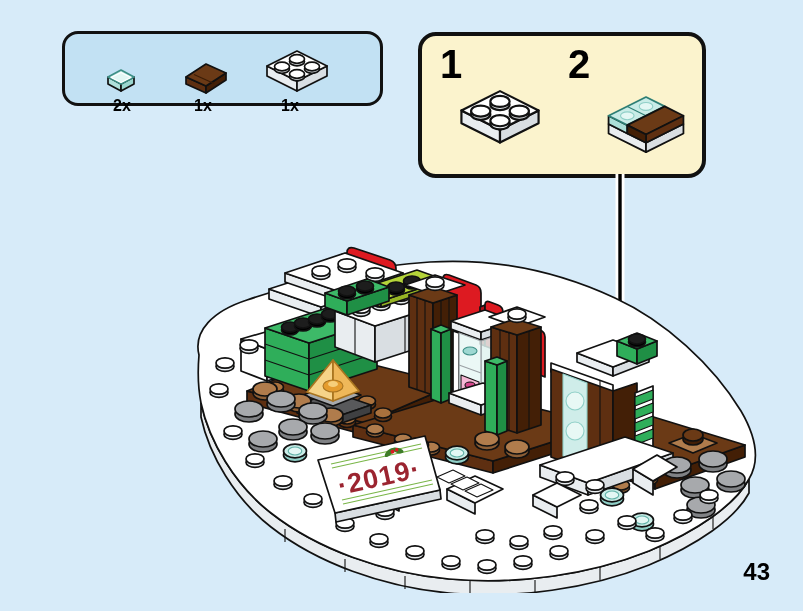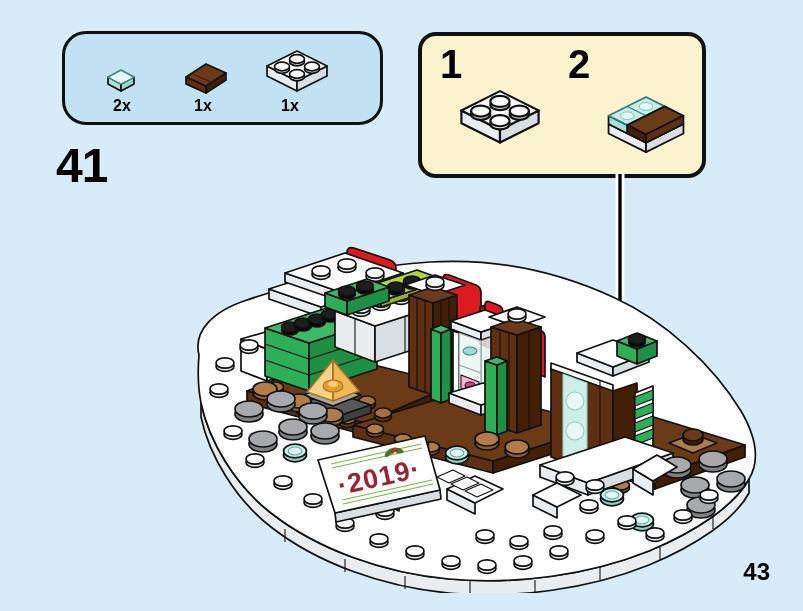--- a/index.html
+++ b/index.html
@@ -1,20 +1,20 @@
 <!DOCTYPE html>
 <html style="--page_bg: #D7EBF9; --callout_bg: #C2E1F3; --panel_bg: #FBF3CD; --outline: #111111; --red: #DD1A21; --red_dark: #A8121A; --green: #2FAE5A; --green_dark: #1F8F45; --green_light: #3DBA68; --lime: #B5D43A; --lime_dark: #96B424; --brown: #5E2F11; --brown_dark: #431F06; --brown_mid: #6B3A16; --tan: #B07C4C; --tan_dark: #8D5F36; --gray: #A7A9AC; --gray_dark: #808285; --dark_gray: #58595B; --white_shade: #E9EDF0; --white_dark: #D9DEE2; --trans_blue: #C9ECE7; --trans_blue_light: #E3F7F4; --trans_orange: #EFB85A; --trans_orange_light: #F6D388; --pink: #F6B8D5; --magenta: #D6458B; --sign_red: #9B2430; --sign_green: #7AB648;"><head>
 <meta charset="utf-8">
 <style>
   html,body{margin:0;padding:0;}
   .page{position:relative;width:803px;height:611px;background:var(--page_bg);
         font-family:"Liberation Sans",sans-serif;overflow:hidden;}
   .box{position:absolute;box-sizing:border-box;}
-  .parts-box{left:62px;top:31px;width:321px;height:94px;background:var(--callout_bg);
-             border:3px solid var(--outline);border-radius:24px;}
+  .parts-box{left:62px;top:31px;width:321px;height:75px;background:var(--callout_bg);
+             border:3px solid var(--outline);border-radius:16px;}
   .sub-box{left:418px;top:32px;width:288px;height:146px;background:var(--panel_bg);
            border:4px solid var(--outline);border-radius:18px;}
   .abs{position:absolute;}
   .count-label{font-size:16px;font-weight:bold;color:#000;text-align:center;width:54px;}
   .step-number{left:56px;top:138px;font-size:48px;font-weight:bold;color:#000;letter-spacing:-1px;}
   .sub-num{font-size:40px;font-weight:bold;color:#000;line-height:1;}
   .page-number{right:33px;top:558px;font-size:24px;font-weight:bold;color:#000;}
   
   .pc polygon,.pc path,.pc ellipse,.pc line,.pc rect{stroke:var(--outline);stroke-width:1.7;stroke-linejoin:round;}
   .pc .thin{stroke-width:1.1;}
@@ -65,21 +65,20 @@
           <ellipse cx="49" cy="19.5" rx="7.5" ry="4.3" class="f-white"></ellipse>
         <ellipse cx="19" cy="22" rx="7.5" ry="4.3" class="f-wsh"></ellipse>
           <ellipse cx="19" cy="19.5" rx="7.5" ry="4.3" class="f-white"></ellipse>
         <ellipse cx="34" cy="29.5" rx="7.5" ry="4.3" class="f-wsh"></ellipse>
           <ellipse cx="34" cy="27" rx="7.5" ry="4.3" class="f-white"></ellipse>
       </g>
     </svg>
     <div class="abs count-label" style="left:198px;top:63px">1x</div>
   </div>
 
-  <div class="abs step-number">41</div>
 
   <div class="box sub-box">
     <div class="abs sub-num" style="left:18px;top:8px">1</div>
     <div class="abs sub-num" style="left:146px;top:8px">2</div>
 
     <svg class="abs pc" style="left:34px;top:50px" width="88" height="72" viewBox="0 0 68 56">
       <polygon points="4,19 34,34 34,44 4,29" class="f-wsh"></polygon>
       <polygon points="34,34 64,19 64,29 34,44" class="f-wdk"></polygon>
       <polygon points="34,4 64,19 34,34 4,19" class="f-white"></polygon>
       <g>

